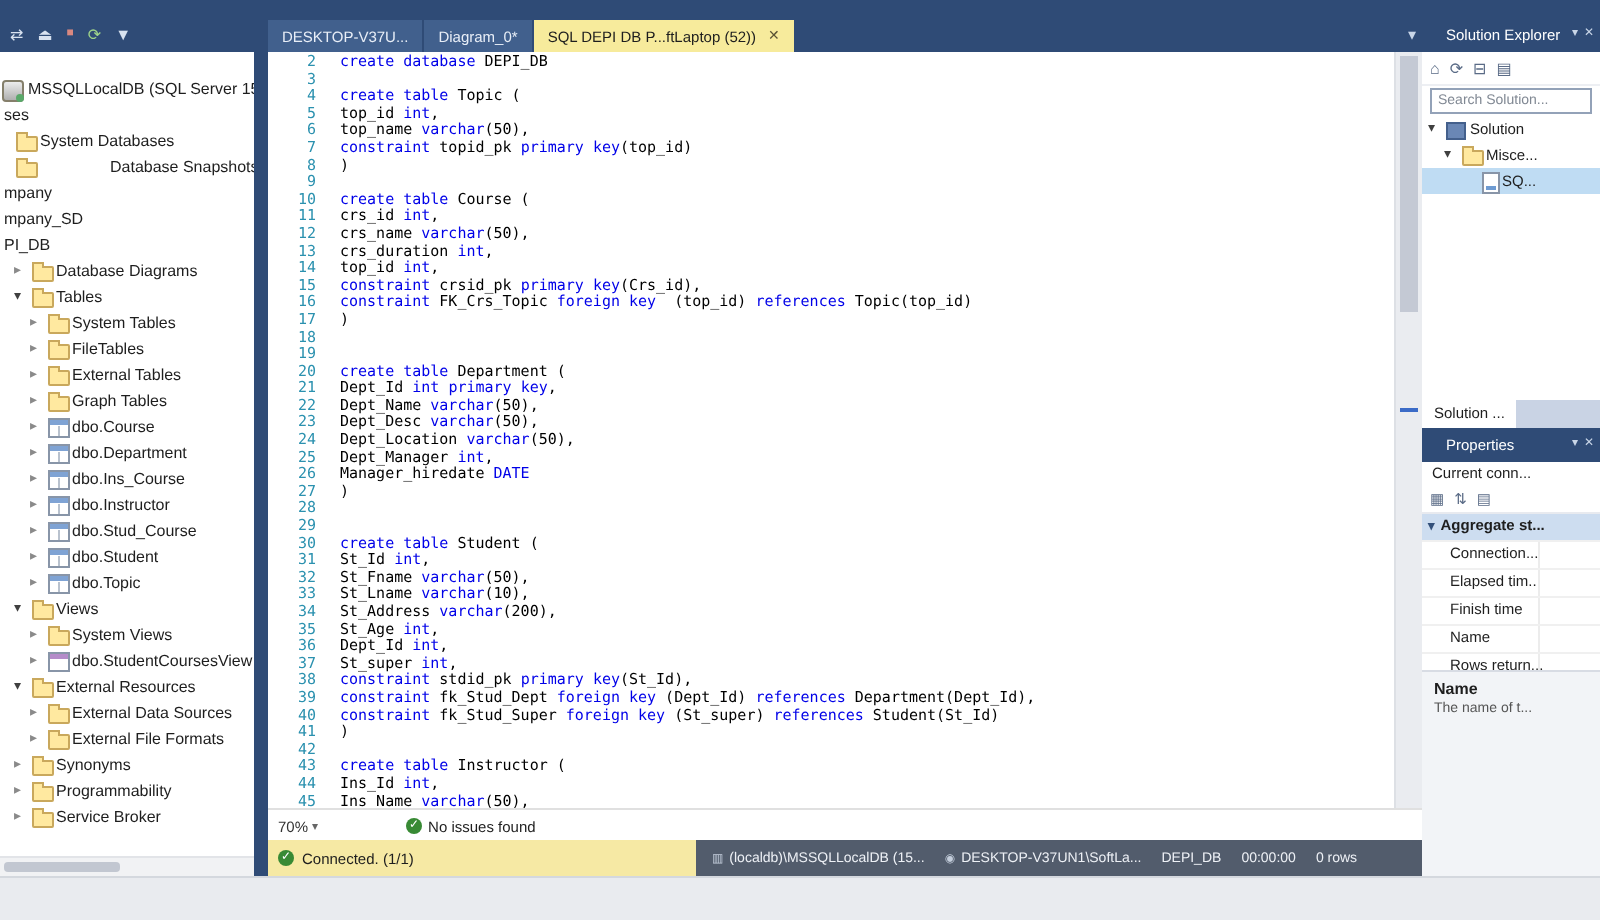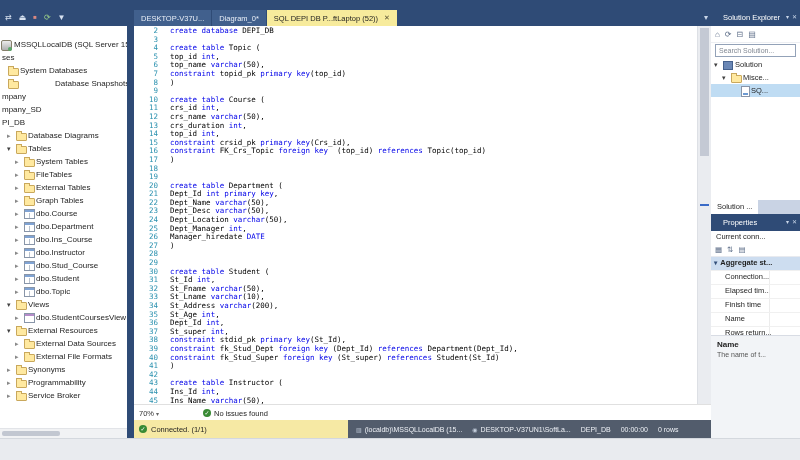--- a/index.html
+++ b/index.html
@@ -200,20 +200,25 @@
         </div>
         <div class="oe-row" data-name="tree-item">
           <span class="arw" data-name="chevron-right-icon" style="left: 15px;">▸</span>
           <span class="ic ic-table" data-name="table-icon" style="left: 24px;"></span>
           <span class="lbl" data-name="tree-item-label" style="left: 36px;">dbo.Topic</span>
         </div>
         <div class="oe-row" data-name="tree-item">
           <span class="arw exp" data-name="chevron-down-icon" style="left: 7px;">▾</span>
           <span class="ic ic-folder" data-name="folder-icon" style="left: 16px;"></span>
           <span class="lbl" data-name="tree-item-label" style="left: 28px;">Views</span>
+        </div>
+        <div class="oe-row" data-name="tree-item">
+          <span class="arw" data-name="chevron-right-icon" style="left: 15px;">▸</span>
+          <span class="ic ic-folder" data-name="folder-icon" style="left: 24px;"></span>
+          <span class="lbl" data-name="tree-item-label" style="left: 36px;">System Views</span>
         </div>
         <div class="oe-row" data-name="tree-item">
           <span class="arw" data-name="chevron-right-icon" style="left: 15px;">▸</span>
           <span class="ic ic-view" data-name="view-icon" style="left: 24px;"></span>
           <span class="lbl" data-name="tree-item-label" style="left: 36px;">dbo.StudentCoursesView</span>
         </div>
         <div class="oe-row" data-name="tree-item">
           <span class="arw exp" data-name="chevron-down-icon" style="left: 7px;">▾</span>
           <span class="ic ic-folder" data-name="folder-icon" style="left: 16px;"></span>
           <span class="lbl" data-name="tree-item-label" style="left: 28px;">External Resources</span>

